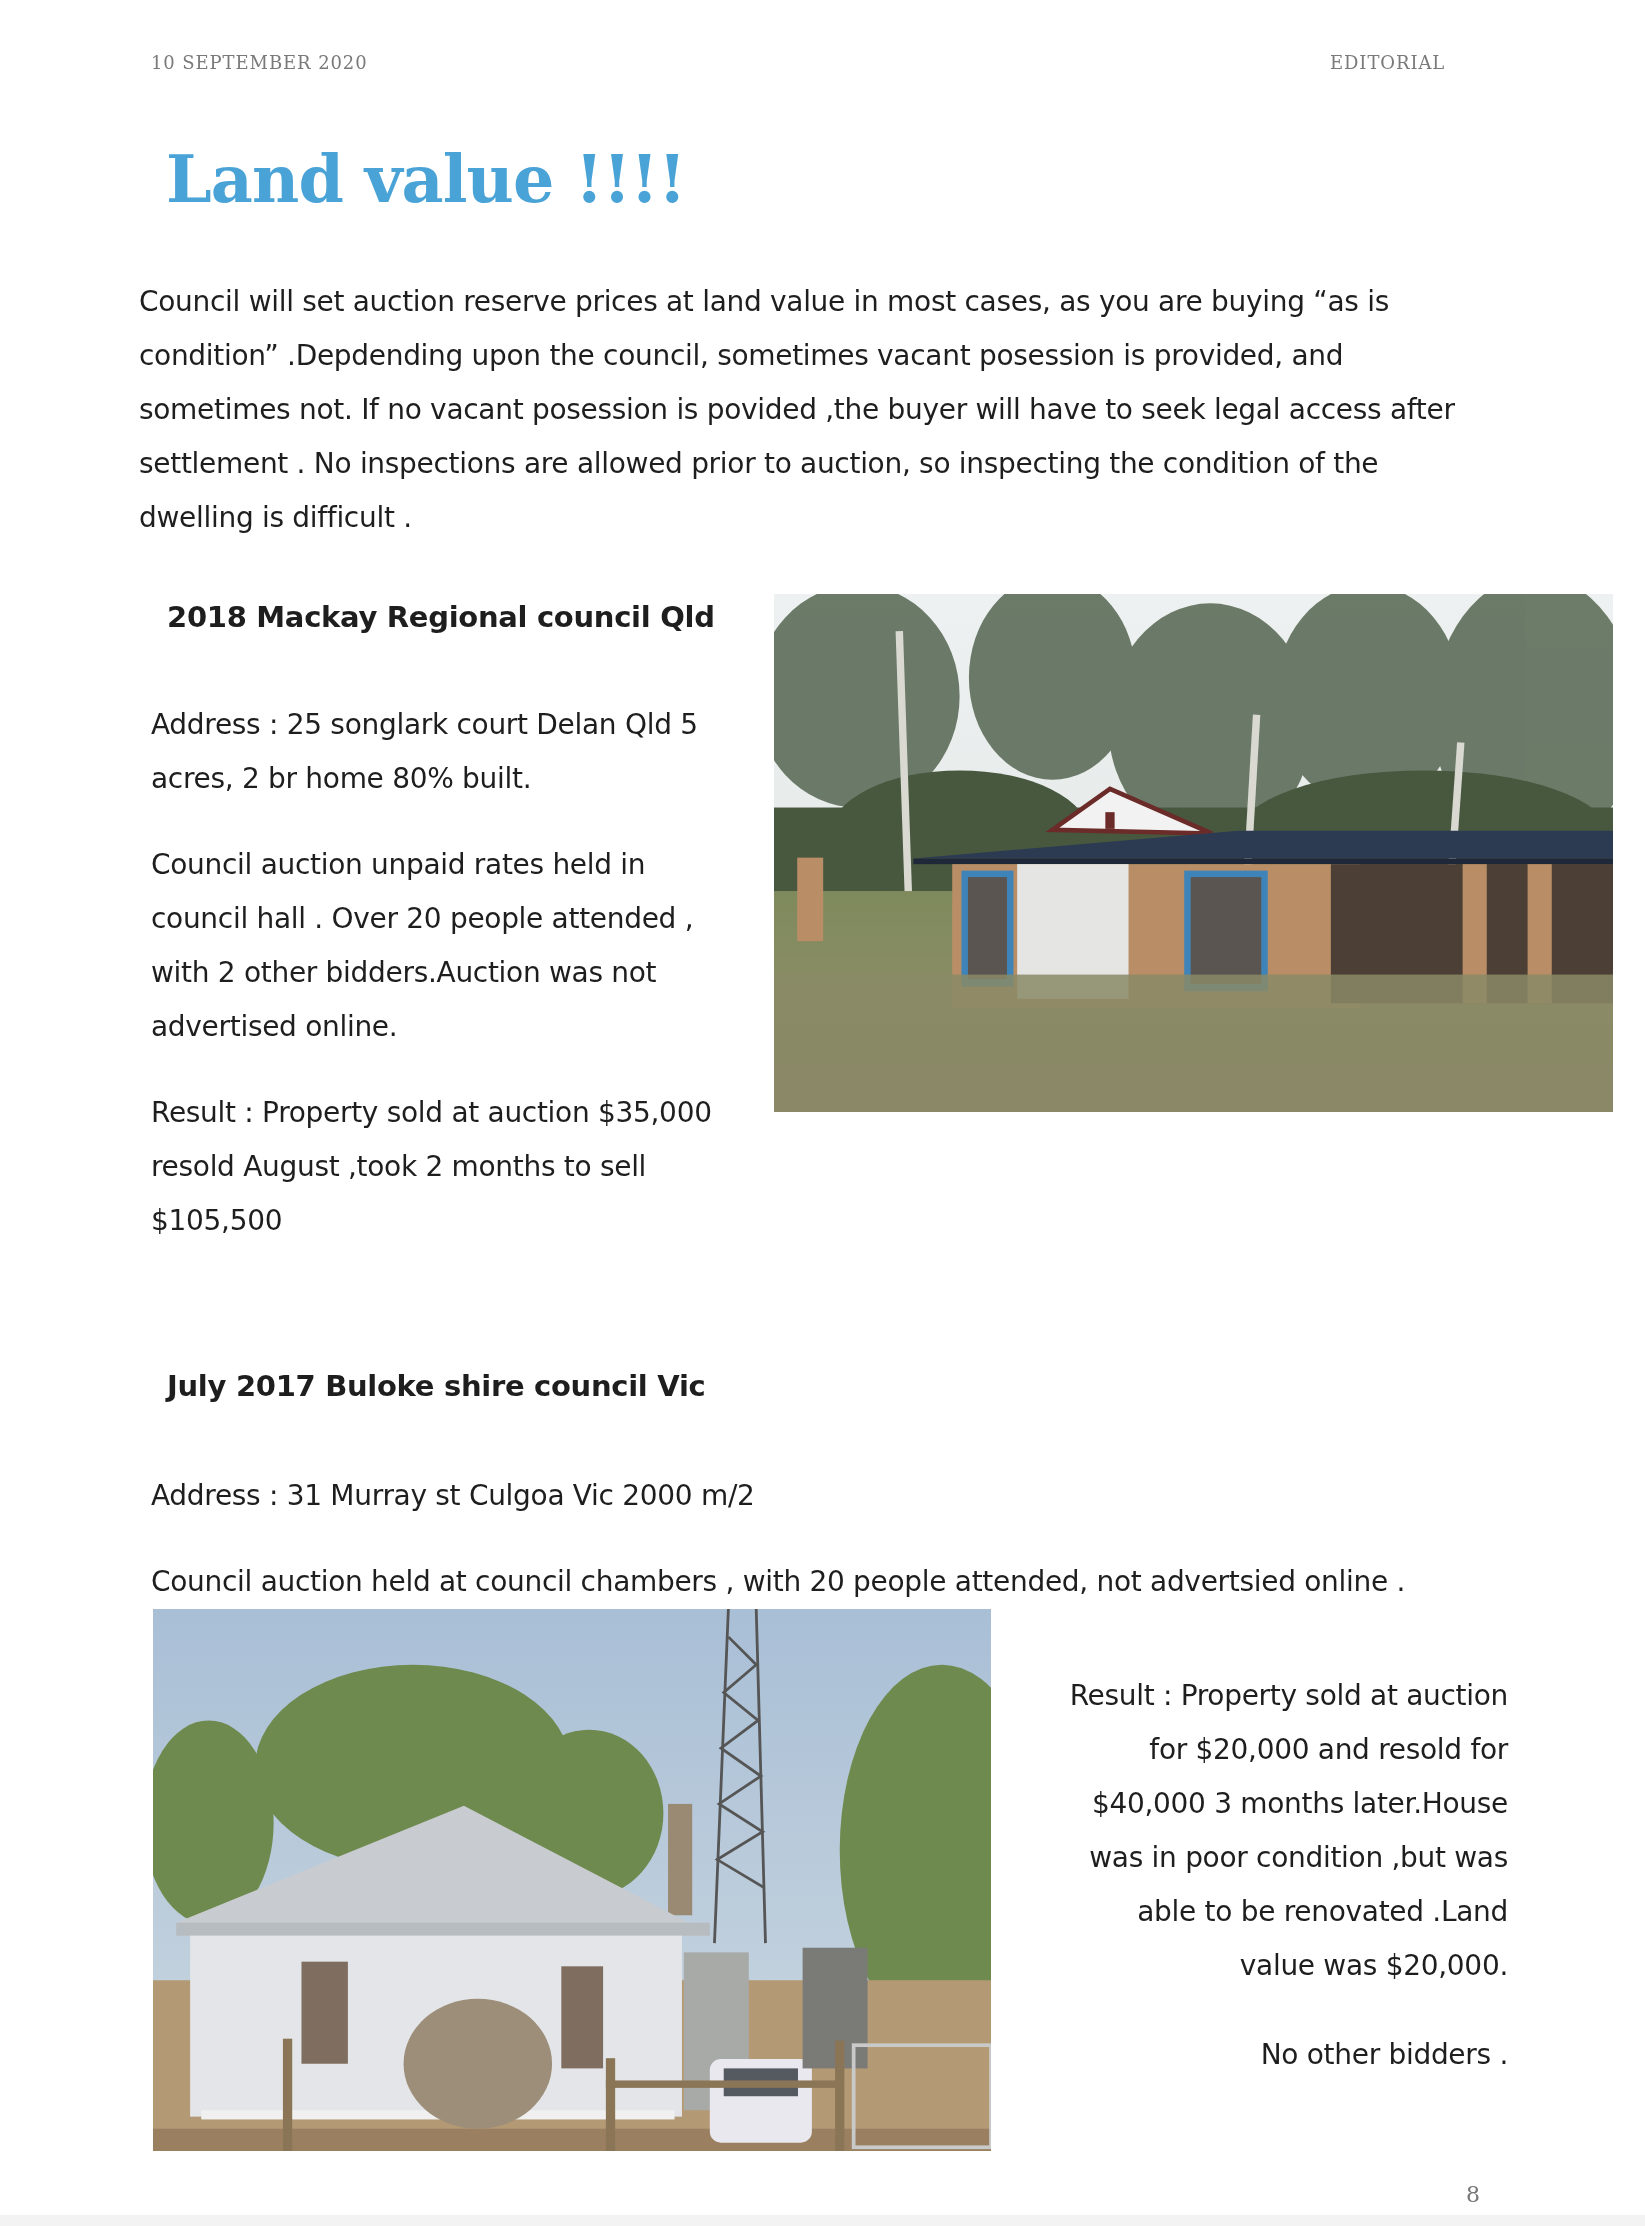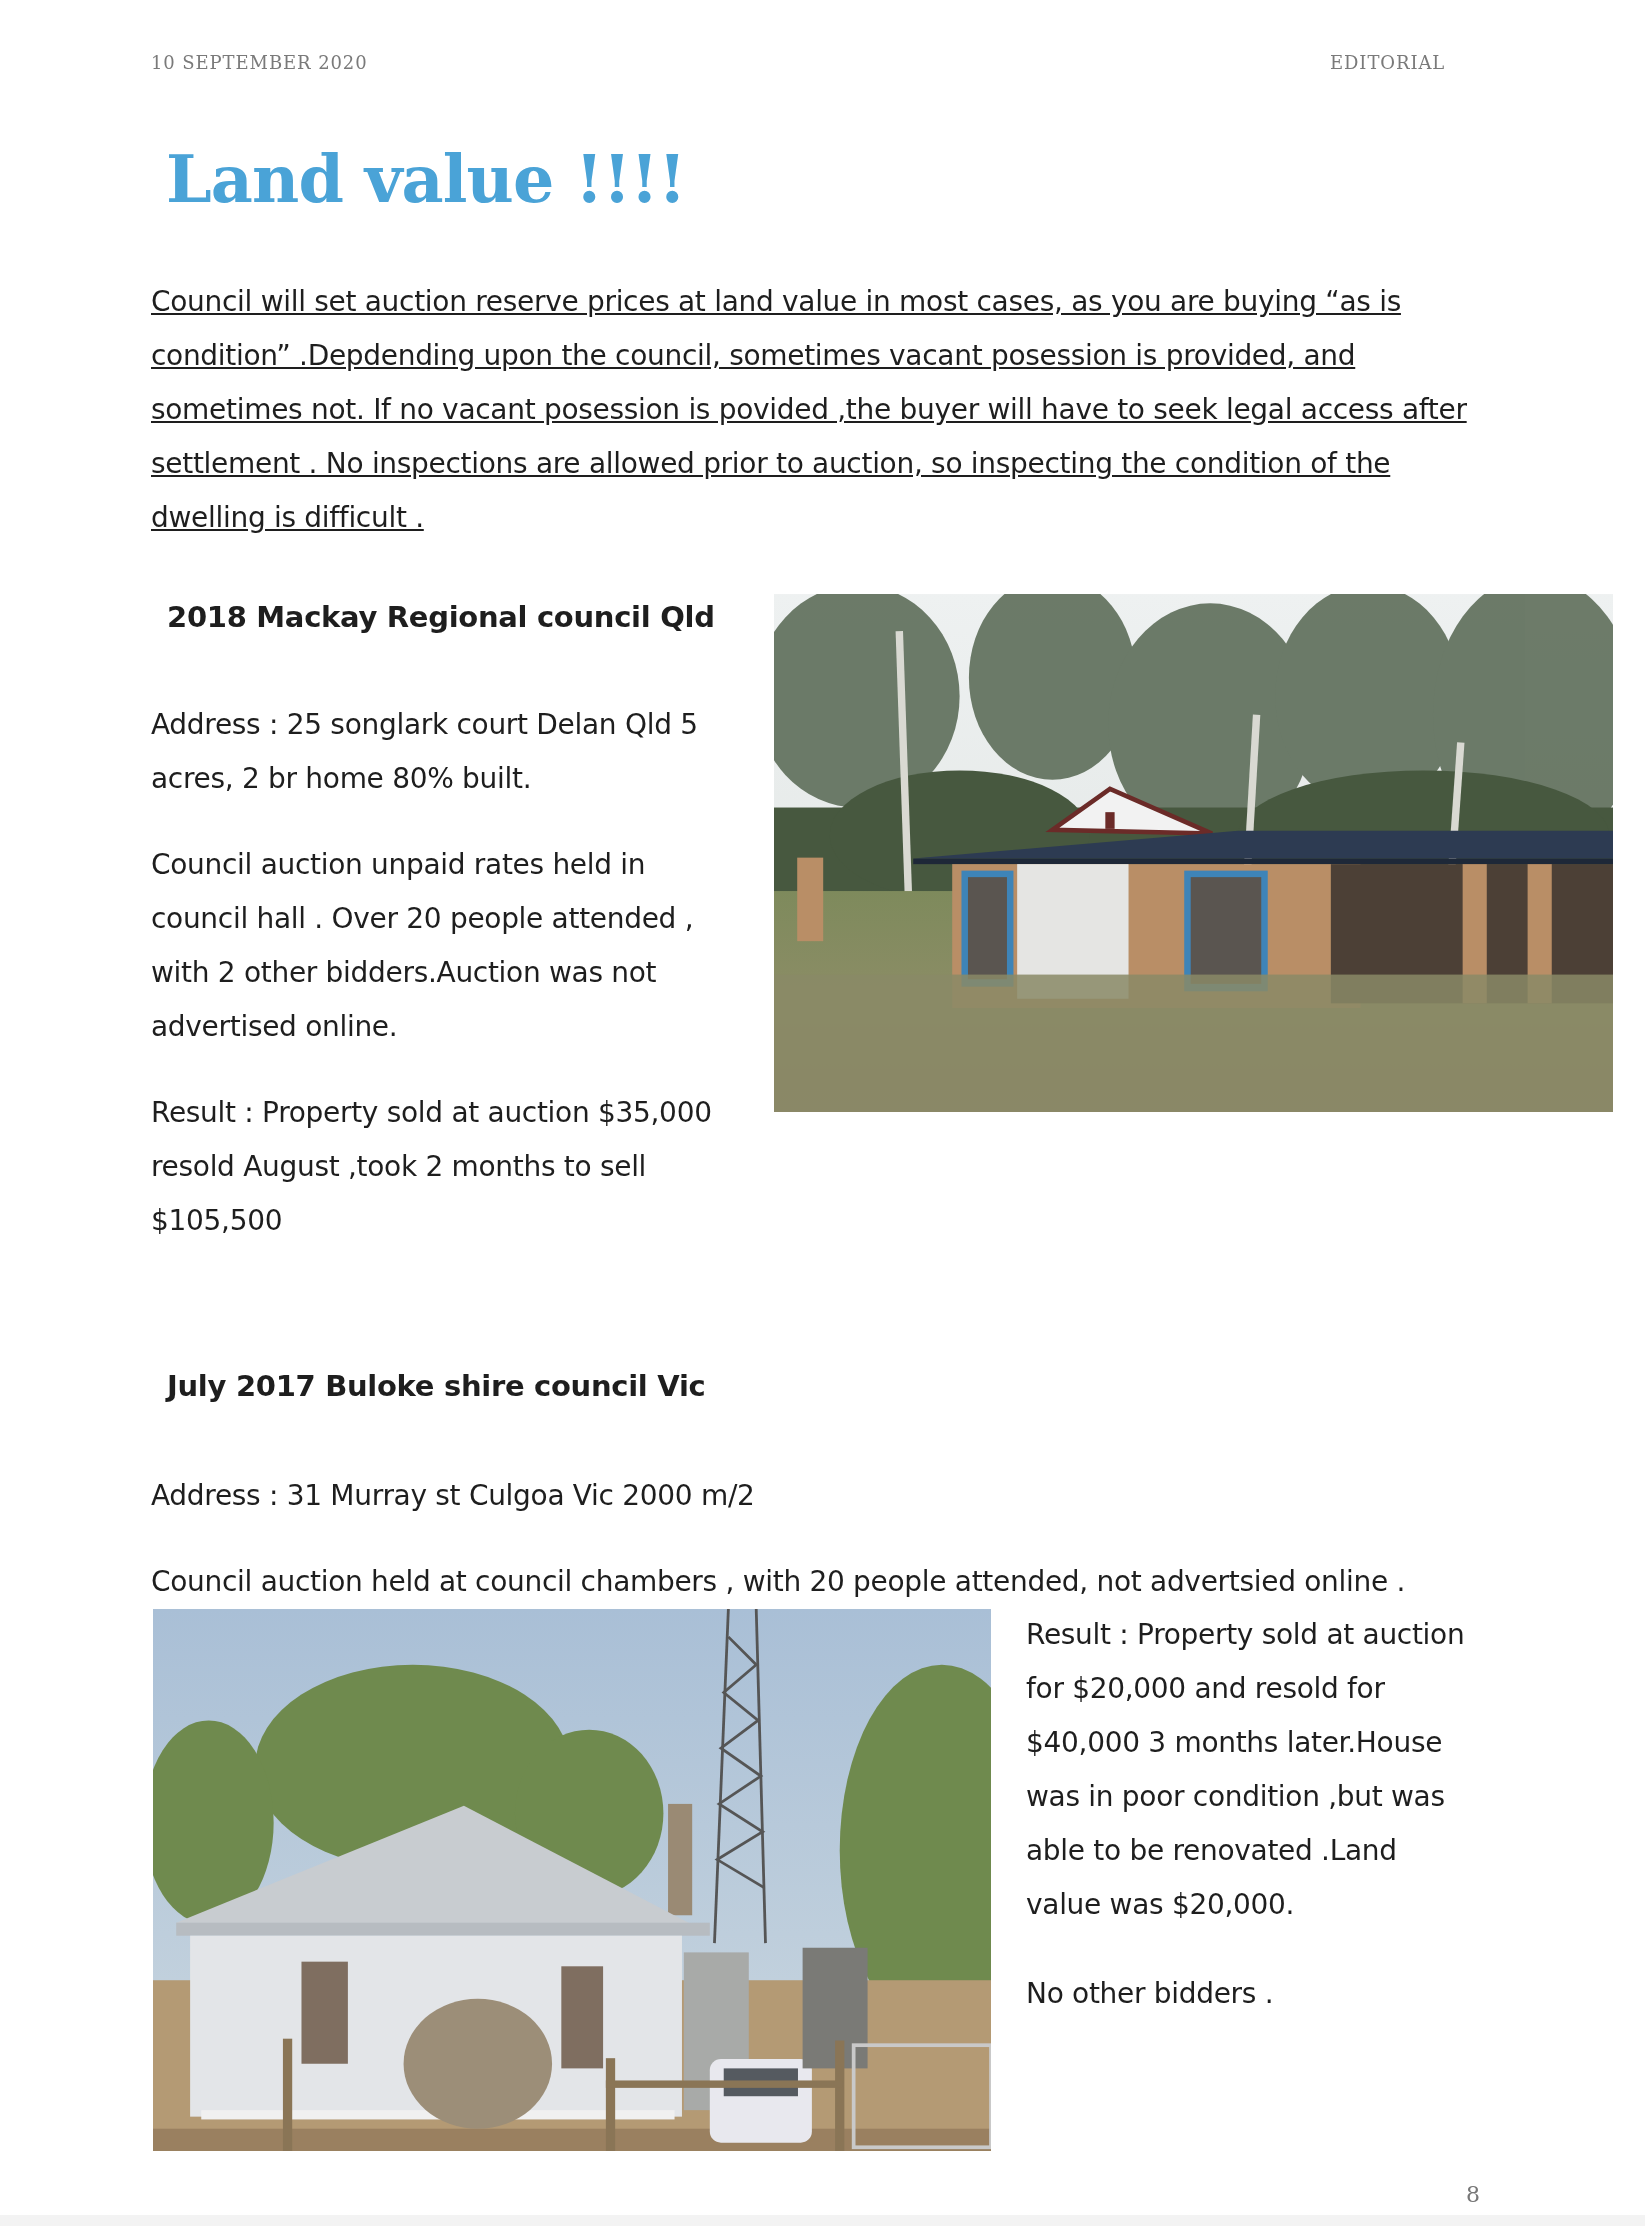--- a/index.html
+++ b/index.html
@@ -14,21 +14,21 @@
   .bottomband { left: 0; top: 2215px; width: 1646px; height: 11px; background: #f3f3f3; }
 </style>
 </head>
 <body>
 
 <div class="abs runhead" style="left:151px;">10 SEPTEMBER 2020</div>
 <div class="abs runhead" style="left:1330px;">EDITORIAL</div>
 
 <div class="abs title">Land value !!!!</div>
 
-<div class="abs" style="left:151px; top:275px; width:1345px;text-decoration:underline;">
+<div class="abs" style="left:139px; top:275px; width:1345px;">
   <p class="para">Council will set auction reserve prices at land value in most cases, as you are buying “as is</p>
   <p class="para">condition” .Depdending upon the council, sometimes vacant posession is provided, and</p>
   <p class="para">sometimes not. If no vacant posession is povided ,the  buyer will have to seek legal access after</p>
   <p class="para">settlement . No inspections are allowed prior to auction, so inspecting the condition of the</p>
   <p class="para">dwelling is difficult .</p>
 </div>
 
 <div class="abs" style="left:151px; top:583px; width:603px;">
   <p class="h" style="line-height:37px;">2018  Mackay Regional council Qld</p>
   <div style="height:46px;"></div>
@@ -160,21 +160,21 @@
       <rect x="140" y="395" width="0" height="0"></rect>
     </g>
     <rect x="140" y="463" width="10" height="130" fill="#8a7556" transform="translate(0,0)"></rect>
     <rect x="488" y="484" width="10" height="110" fill="#8a7556"></rect>
     <rect x="735" y="465" width="10" height="120" fill="#8a7556"></rect>
     <rect x="488" y="508" width="255" height="8" fill="#8a7556"></rect>
     <rect x="755" y="470" width="148" height="110" fill="none" stroke="#c9c9c9" stroke-width="4"></rect>
   </svg>
 </div>
 
-<div class="abs" style="left:1026px; top:1608px; width:482px;">
+<div class="abs" style="left:1026px; top:1669px; width:482px;text-align:right;">
   <p class="para">Result : Property sold at auction</p>
   <p class="para">for $20,000 and resold for</p>
   <p class="para">$40,000 3 months later.House</p>
   <p class="para">was in poor condition ,but was</p>
   <p class="para">able to be renovated .Land</p>
   <p class="para">value was $20,000.</p>
   <div style="height:35px;"></div>
   <p class="para">No other bidders .</p>
 </div>
 

